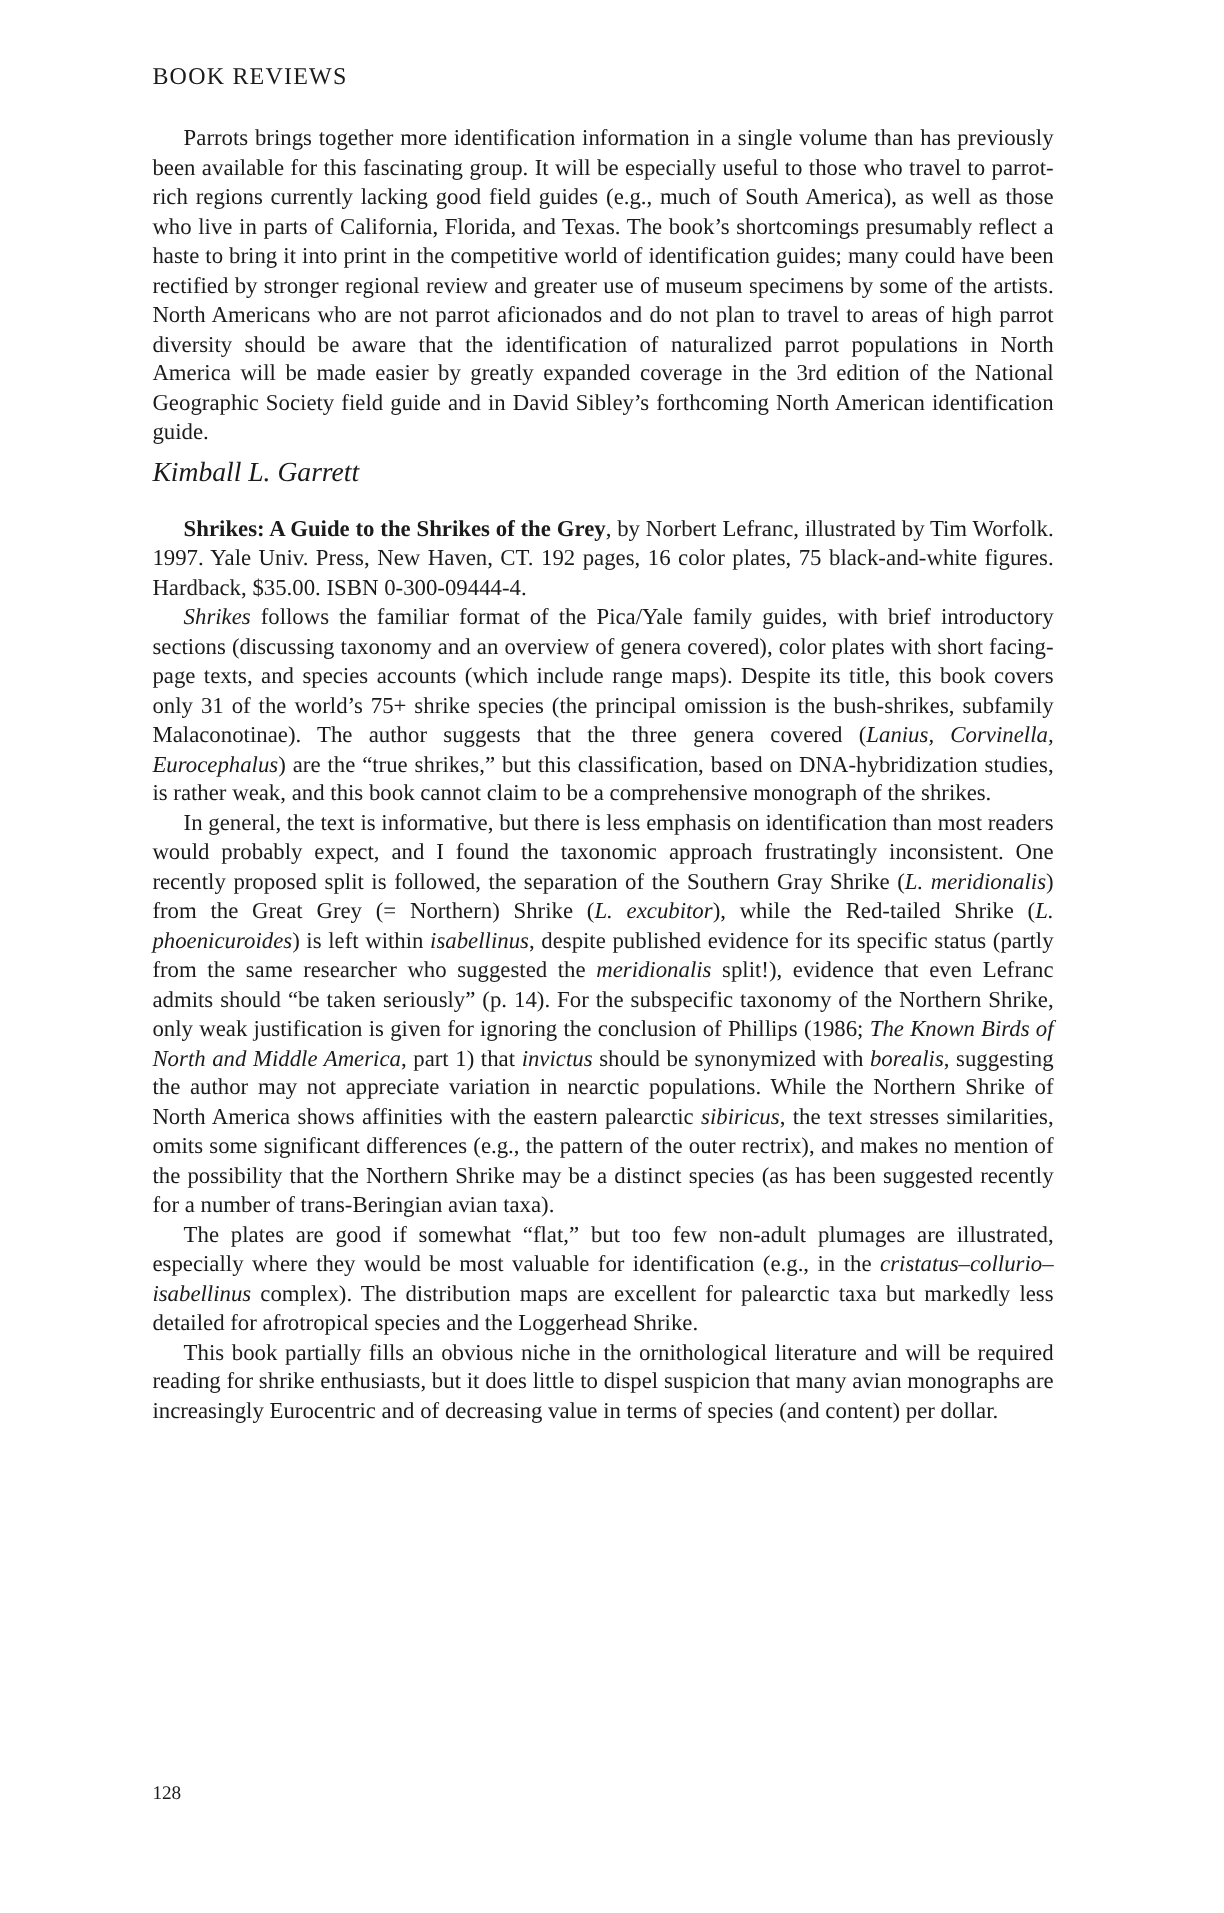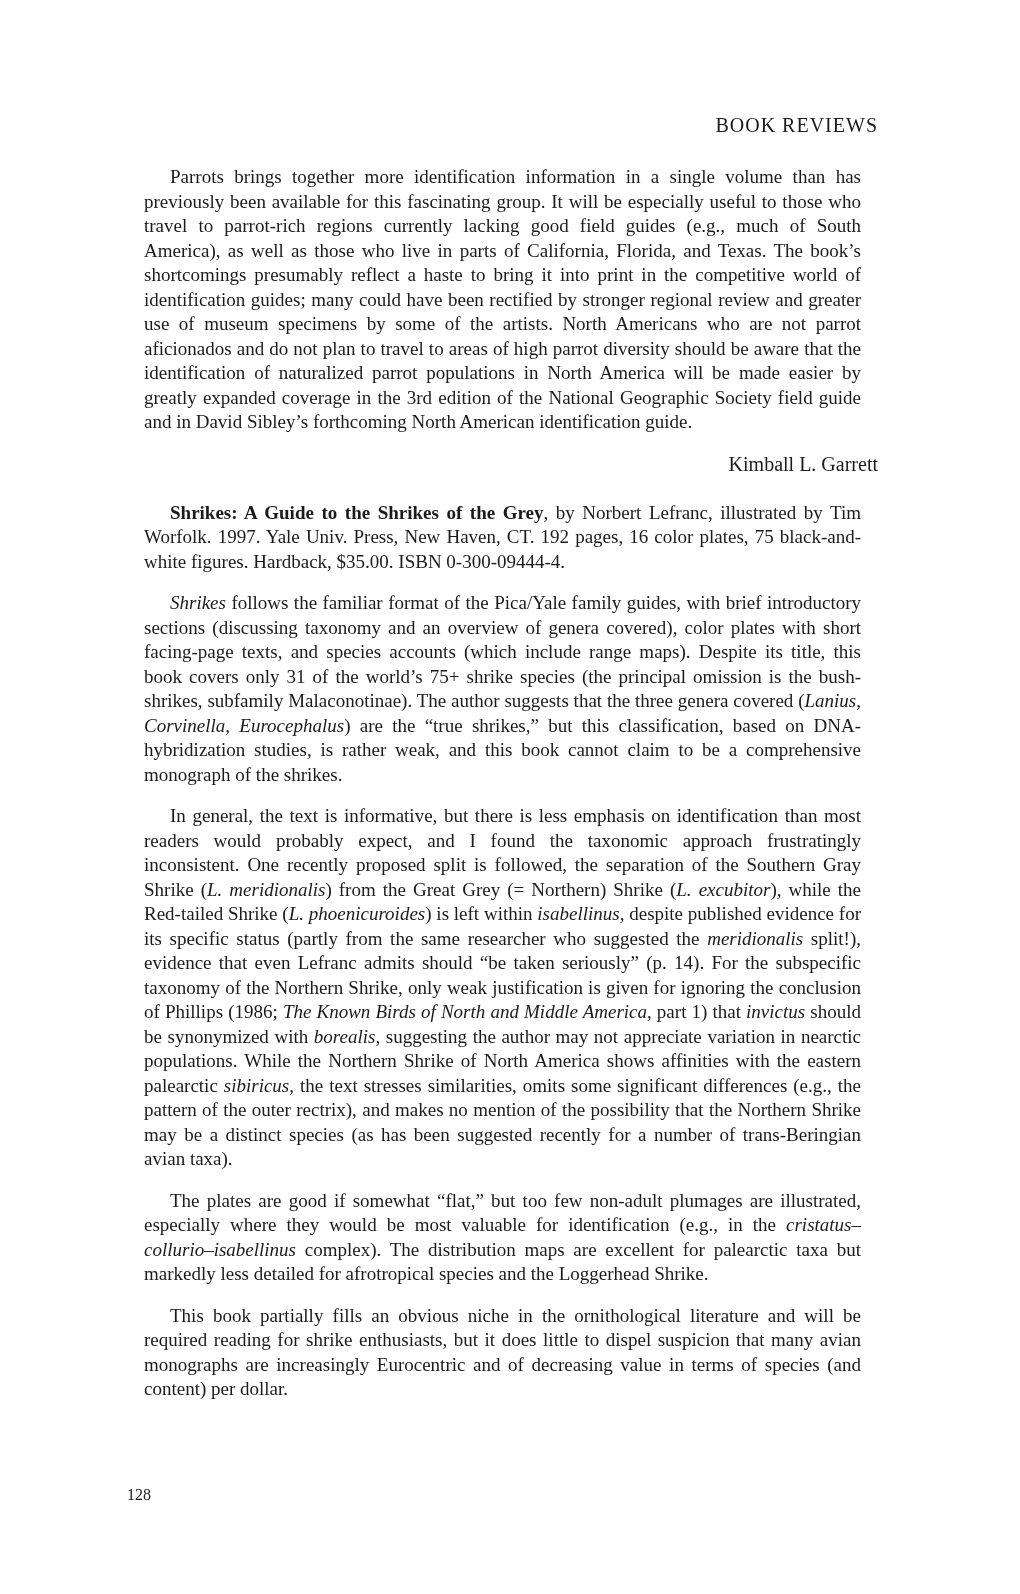--- a/index.html
+++ b/index.html
@@ -11,51 +11,52 @@
     position: relative;
     width: 1020px;
     height: 1594px;
     background: #ffffff;
     color: #1b1b1b;
     font-family: "Liberation Serif", "DejaVu Serif", serif;
     overflow: hidden;
   }
   .page-header {
     margin: 0;
-    padding-top: 113px;
+    padding-top: 52px;
     margin-left: 127px;
     width: 751px;
-    text-align: right;
+    text-align: left;
     font-size: 20px;
     font-weight: normal;
     letter-spacing: 1px;
     line-height: 24px;
     color: #1b1b1b;
   }
   .reviews {
     margin: 28px 0 0 127px;
     width: 751px;
     font-size: 19px;
     line-height: 24.5px;
     text-align: justify;
   }
   .review + .review {
     margin-top: 24px;
   }
   .review-paragraph {
-    margin: 17px;
+    margin: 0;
     text-indent: 26px;
   }
   .review-paragraph b {
     font-weight: 700;
   }
   .byline {
     margin-top: 7px;
-    text-align: right;
-    font-size: 20px;
+    text-align: left;
+    font-style: italic;
+    font-size: 23px;
     line-height: 25px;
   }
   .folio {
     position: absolute;
     left: 127px;
     top: 1483px;
     font-size: 16px;
     line-height: 24px;
   }
 </style>

